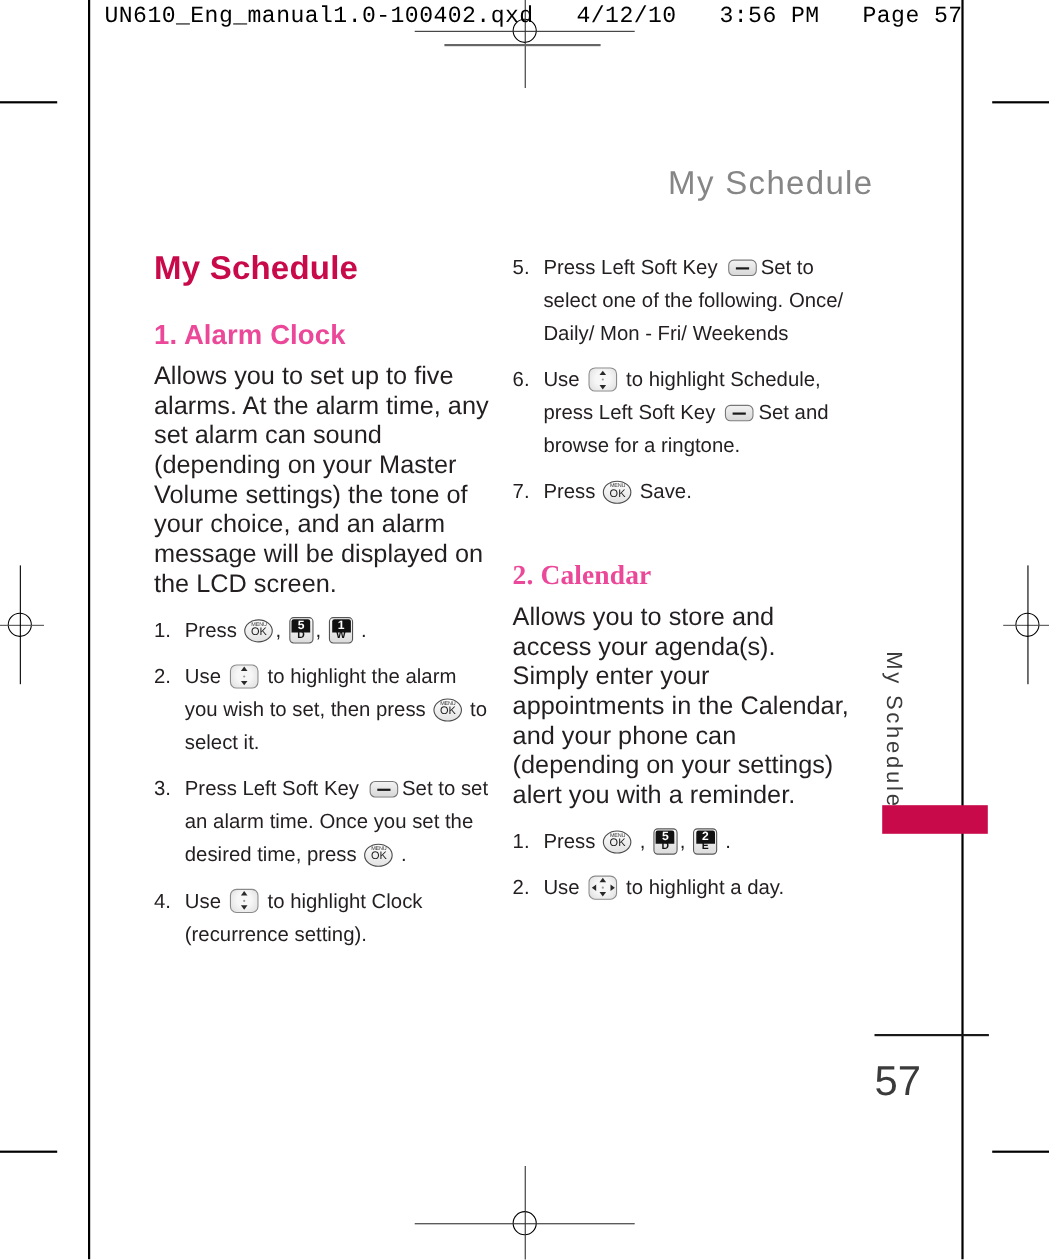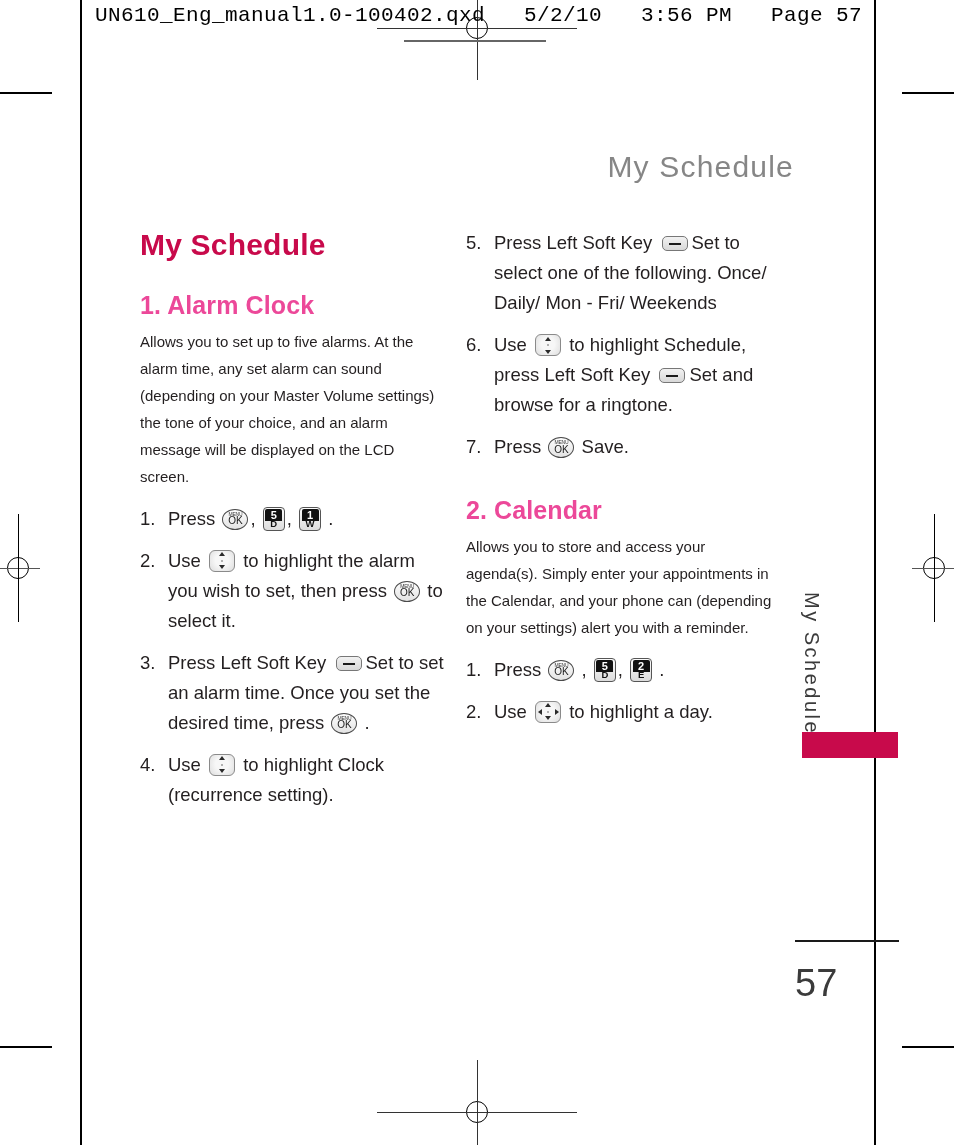--- a/index.html
+++ b/index.html
@@ -91,24 +91,24 @@
     line-height: 1.1;
   }
   h2.section {
     color: #ec4899;
     font-size: 25px;
     font-weight: bold;
     margin: 0 0 8px 0;
     letter-spacing: 0.1px;
     line-height: 1.15;
   }
-  h2.section.spaced { margin-top: 34px; }
+  h2.section.spaced { margin-top: 48px; font-family: Liberation Serif, serif; }
 
   p.body {
-    font-size: 15px;
+    font-size: 23px;
     line-height: 27px;
     margin: 0 0 14px 0;
     color: #231f20;
   }
 
   ol.steps { list-style: none; margin: 0; padding: 0; }
   ol.steps > li {
     position: relative;
     padding-left: 28px;
     font-size: 18.5px;
@@ -320,21 +320,21 @@
   <div class="circle"></div>
     <div class="hline"></div>
     <div class="vline"></div>
 </div>
 <div class="regmark wide" style="left:455px; top:1090px;">
   <div class="circle"></div>
     <div class="hline"></div>
     <div class="vline"></div>
 </div>
 
-<div class="file-header">UN610_Eng_manual1.0-100402.qxd   5/2/10   3:56 PM   Page 57</div>
+<div class="file-header">UN610_Eng_manual1.0-100402.qxd   4/12/10   3:56 PM   Page 57</div>
 <div class="header-underline"></div>
 
 <div class="running-head">My Schedule</div>
 
 <div class="col col-left">
   <h1 class="chapter">My Schedule</h1>
   <h2 class="section">1. Alarm Clock</h2>
   <p class="body">Allows you to set up to five alarms. At the alarm time, any set alarm can sound (depending on your Master Volume settings) the tone of your choice, and an alarm message will be displayed on the LCD screen.</p>
   <ol class="steps" id="left-steps">
       <li><span class="num">1.</span>Press <span class="key key-ok"><span class="menu">MENU</span><span class="ok">OK</span></span>, <span class="key key-num"><span class="digit">5</span><span class="letter">D</span></span>, <span class="key key-num"><span class="digit">1</span><span class="letter">W</span></span> .</li>

